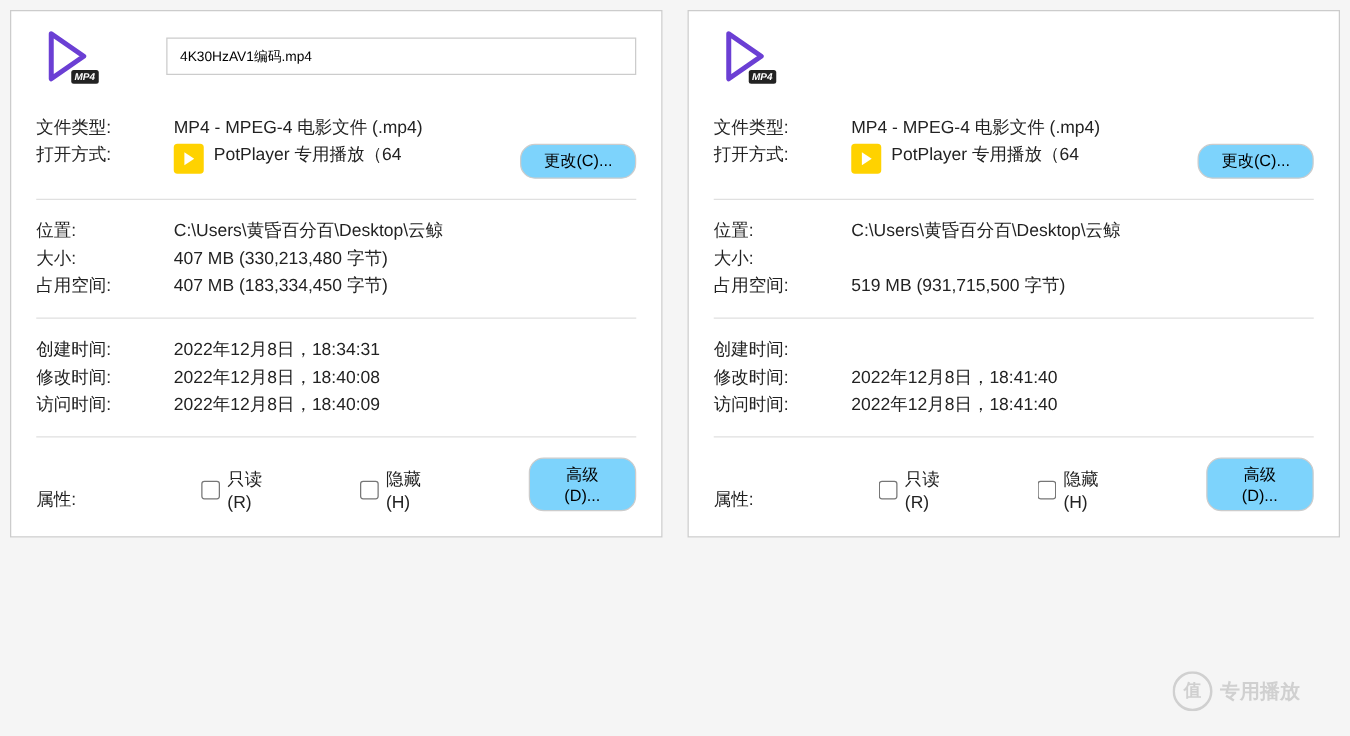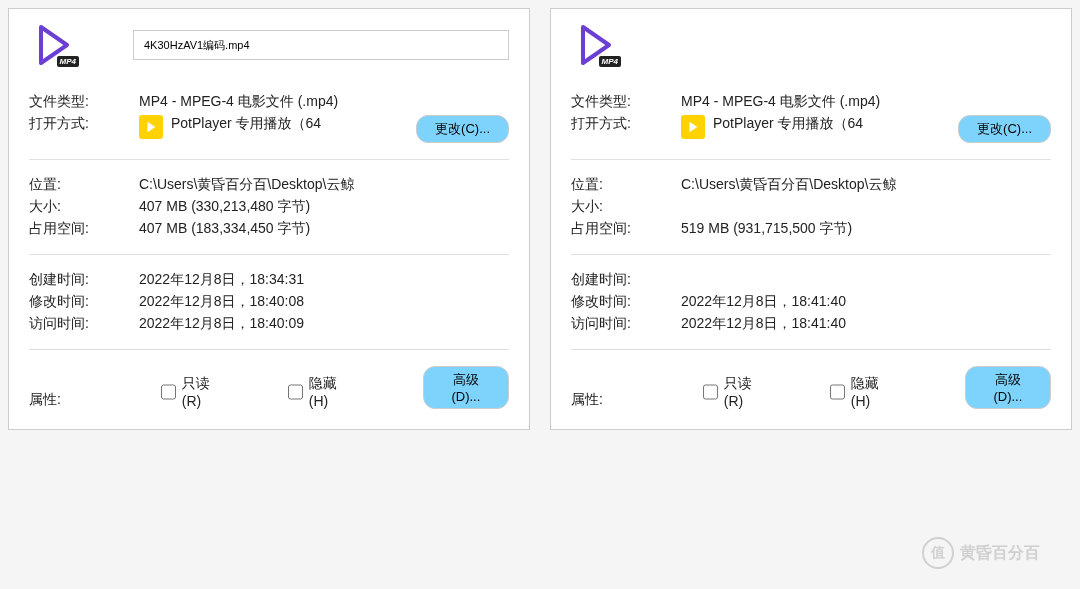--- a/index.html
+++ b/index.html
@@ -298,14 +298,14 @@
       <span>隐藏(H)</span>
     </label>
     <span class="advanced-wrap">
       <button class="advanced-btn">高级(D)...</button>
     </span>
   </div>
 </div>
 
 <div class="watermark">
   <span class="watermark-circle">值</span>
-  <span>黄昏百分百</span>
+  <span>专用播放</span>
 </div>
 
 </body></html>

